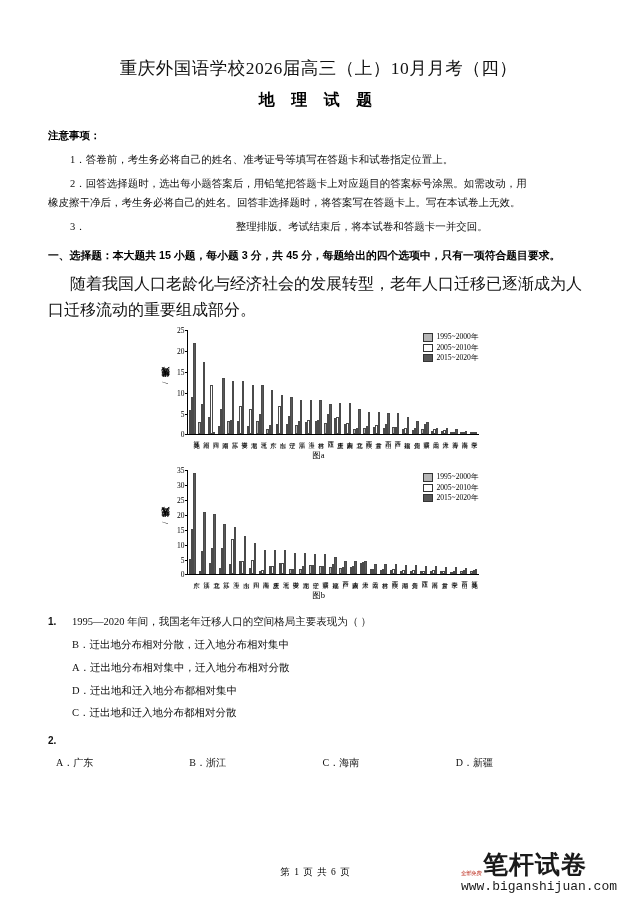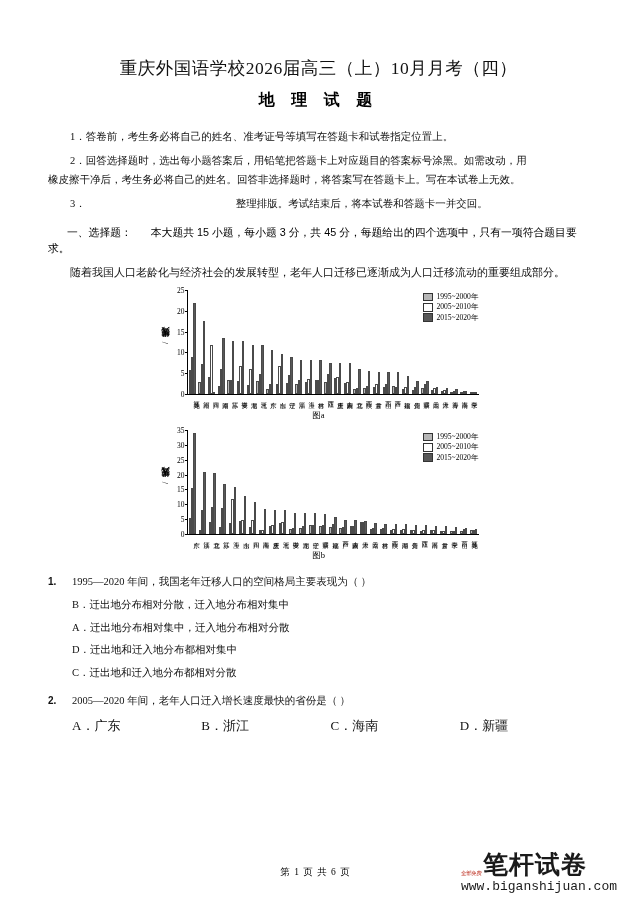--- a/index.html
+++ b/index.html
@@ -67,25 +67,24 @@
     width: 150px;
   }
   .section-head {
     font-size: 10.8px;
     margin: 12px 0 8px 0;
     color: #000;
     line-height: 1.5;
   }
   .section-head b {
     font-family: "Liberation Sans", "DejaVu Sans", sans-serif;
-    font-weight: normal;
-    margin-left: 19px;
+    font-weight: bold;
   }
   .para {
-    font-size: 11px;
+    font-size: 16px;
     line-height: 1.6;
     color: #111;
     margin: 0 0 3px 0;
     text-indent: 22px;
   }
   .para.flush {
     text-indent: 0;
   }
 
   
@@ -226,22 +225,22 @@
     font-size: 10px;
   }
   .q-opt {
     font-size: 10.5px;
     color: #111;
     margin: 7px 0 0 24px;
     line-height: 1.5;
   }
   .opts-row {
     display: flex;
-    margin: 8px 0 0 24px;
-    font-size: 13px;
+    margin: 8px 0 0 8px;
+    font-size: 10px;
     color: #111;
     align-items: flex-end;
   }
   .opts-row span {
     width: 136px;
   }
 
   
   .footer {
     position: absolute;
@@ -289,20 +288,21 @@
 </style>
 </head>
 <body>
 
 <div class="page">
   <div class="inner">
 
     <div class="doc-title">重庆外国语学校2026届高三（上）10月月考（四）</div>
     <div class="doc-subtitle">地 理 试 题</div>
 
+    <div class="notice-head">注意事项：</div>
     <div class="notice-item">1．答卷前，考生务必将自己的姓名、准考证号等填写在答题卡和试卷指定位置上。</div>
     <div class="notice-item">2．回答选择题时，选出每小题答案后，用铅笔把答题卡上对应题目的答案标号涂黑。如需改动，用</div>
     <div class="notice-item notice-cont">橡皮擦干净后，考生务必将自己的姓名。回答非选择题时，将答案写在答题卡上。写在本试卷上无效。</div>
     <div class="notice-item gap-item"><span>3．</span><span class="gap-spacer"></span><span>整理排版。考试结束后，将本试卷和答题卡一并交回。</span></div>
 
     <div class="section-head"><b>一、选择题：</b><b>本大题共 15 小题，每小题 3 分，共 45 分，每题给出的四个选项中，只有一项符合题目要求。</b></div>
 
     <div class="para">随着我国人口老龄化与经济社会的发展转型，老年人口迁移已逐渐成为人口迁移流动的重要组成部分。</div>
 
     <div class="figure-wrap">
@@ -752,21 +752,20 @@
       </div>
       <div class="q-opt">B．迁出地分布相对分散，迁入地分布相对集中</div>
       <div class="q-opt">A．迁出地分布相对集中，迁入地分布相对分散</div>
       <div class="q-opt">D．迁出地和迁入地分布都相对集中</div>
       <div class="q-opt">C．迁出地和迁入地分布都相对分散</div>
     </div>
 
     <div class="q">
       <div class="q-stem">
         <span class="q-num">2.</span>
-        <span>2005—2020 年间，老年人口迁入增长速度最快的省份是（  ）</span>
       </div>
       <div class="opts-row">
         <span>A．广东</span>
         <span>B．浙江</span>
         <span>C．海南</span>
         <span>D．新疆</span>
       </div>
     </div>
 
   </div>

